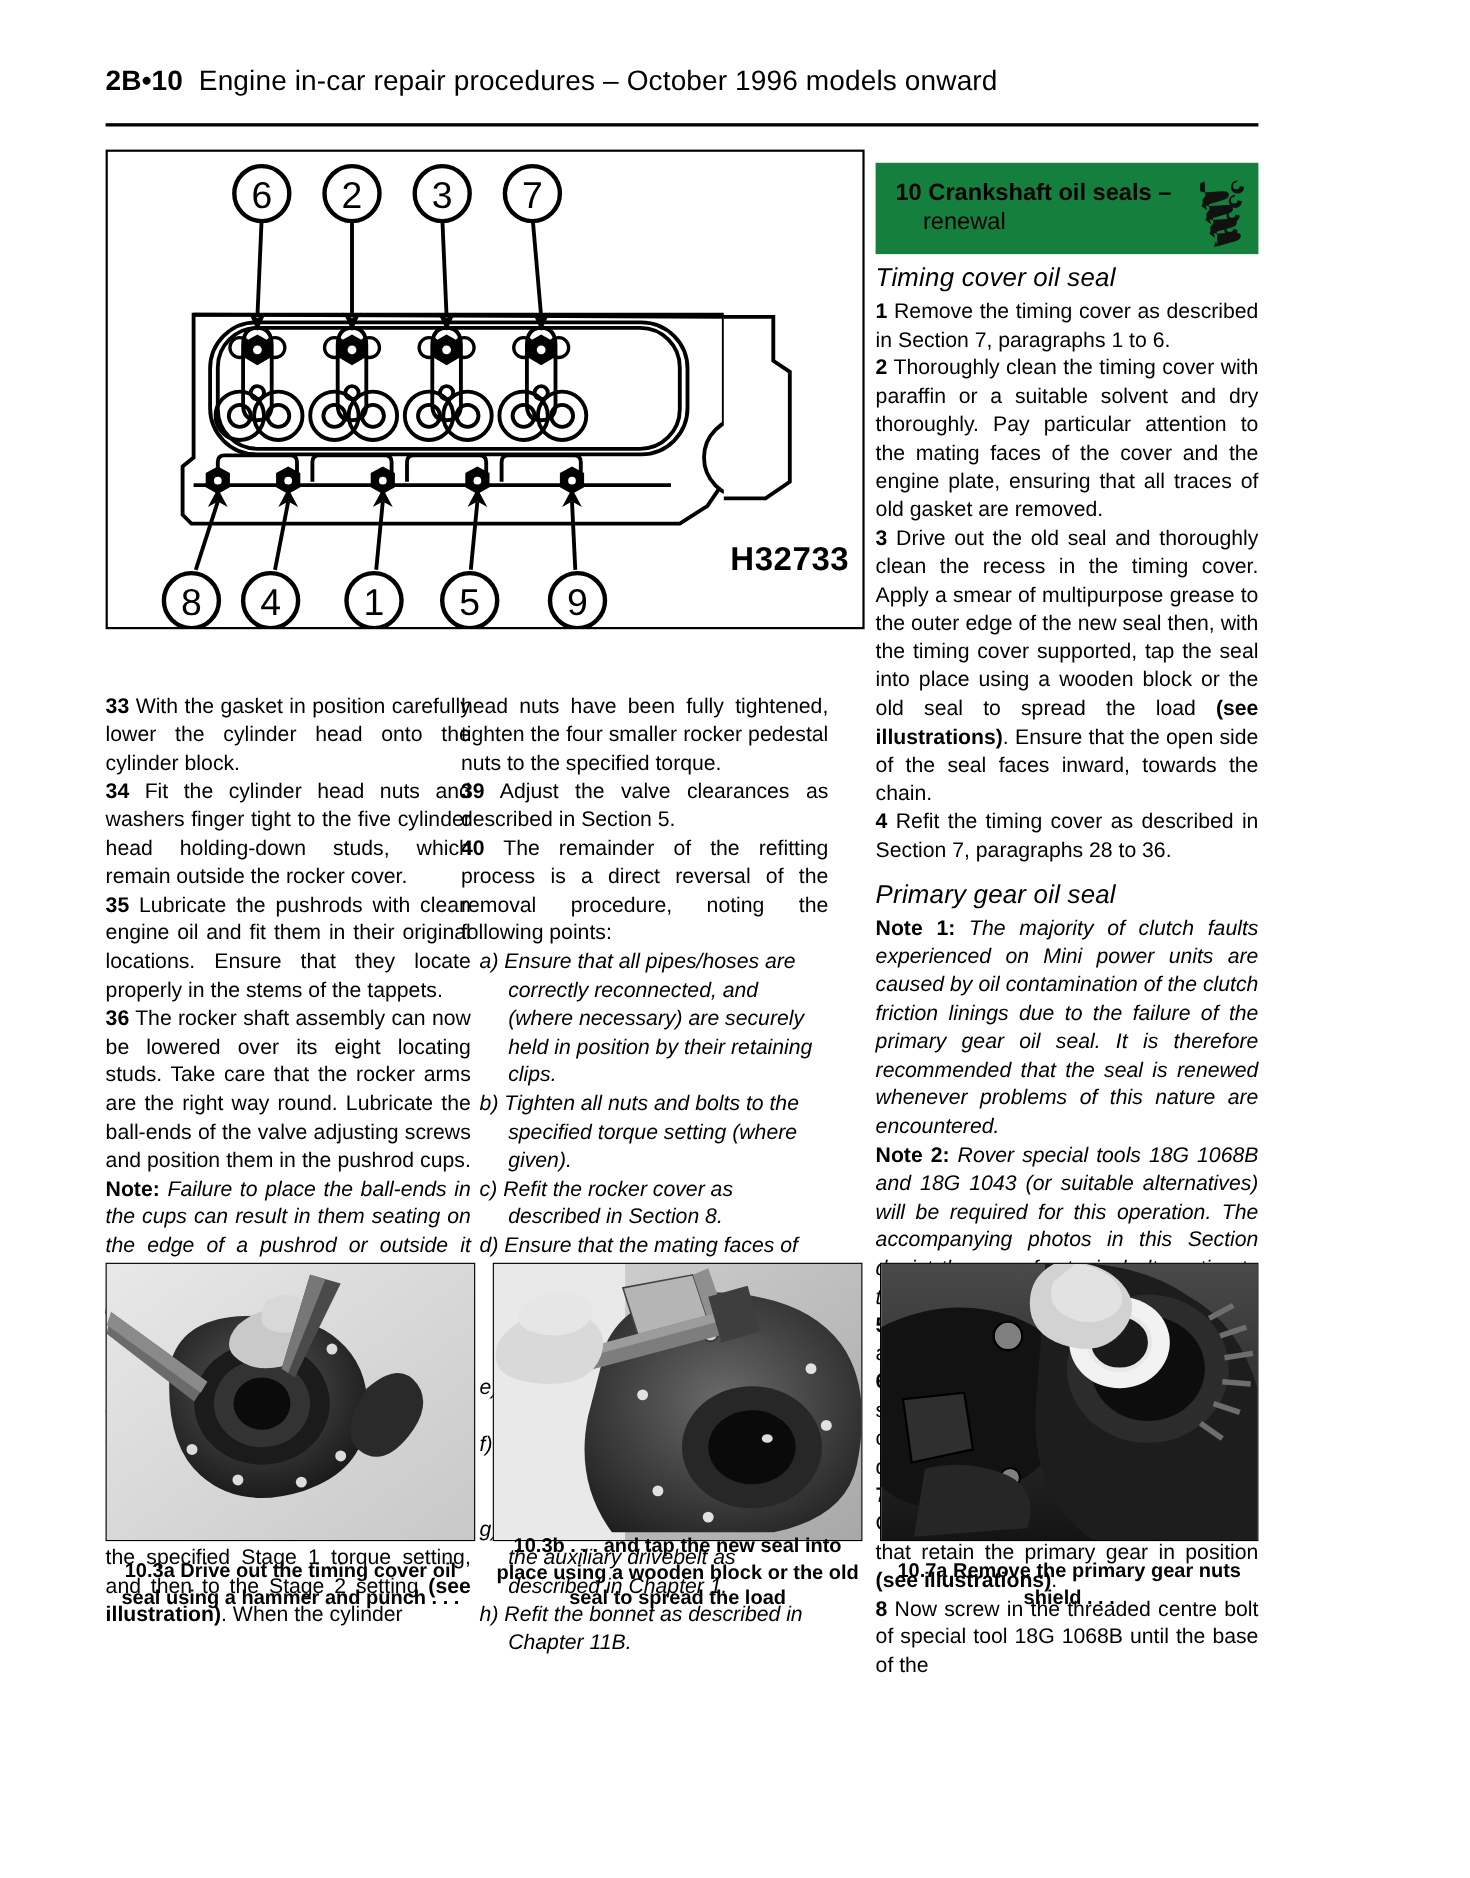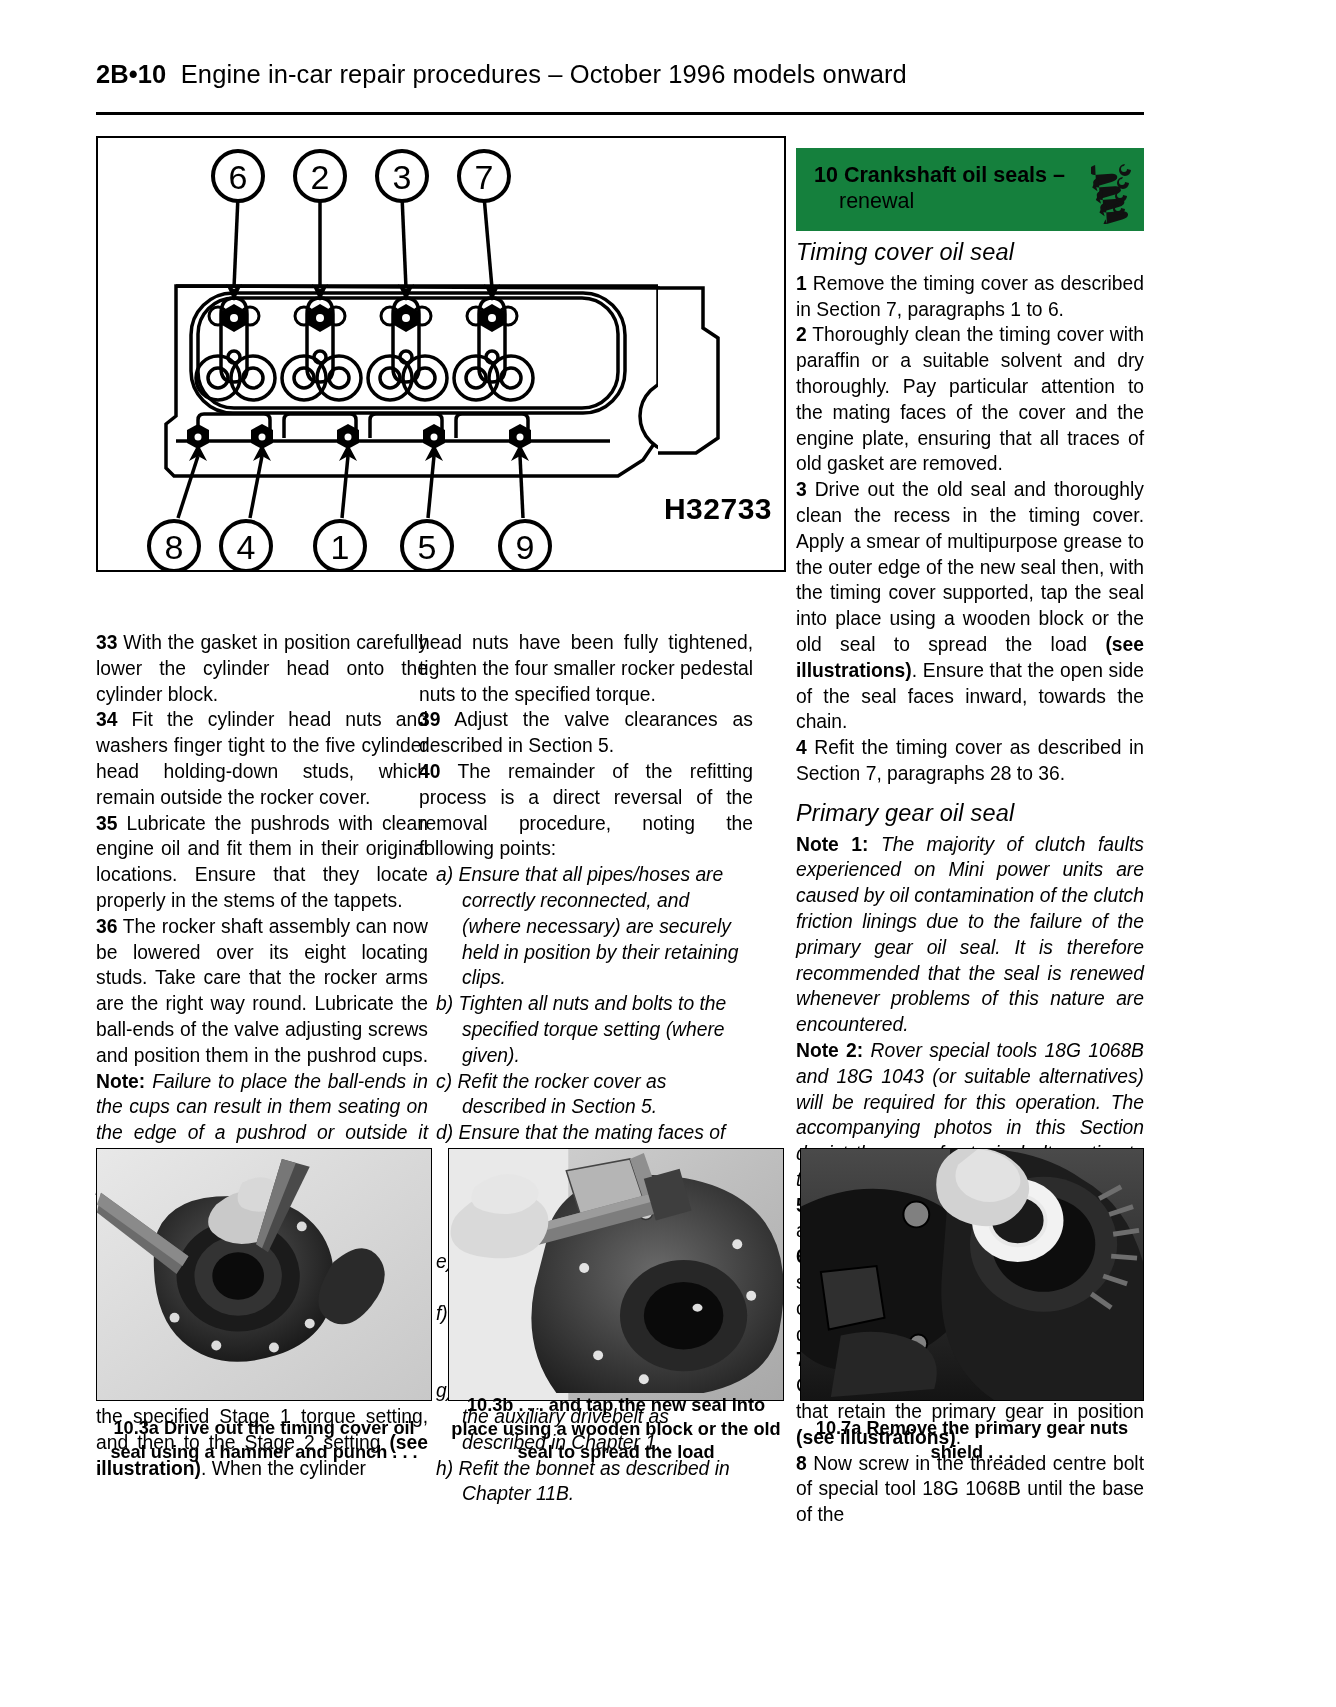--- a/index.html
+++ b/index.html
@@ -278,21 +278,21 @@
     <p><span class="num">38</span> <span>Working in the sequence shown, tighten the nine cylinder head nuts to the specified Stage 1 torque setting, and then to the Stage 2 setting </span><b>(see illustration)</b><span>. When the cylinder</span></p>
   </div>
 
   <div class="col col-2">
     <p>head nuts have been fully tightened, tighten the four smaller rocker pedestal nuts to the specified torque.</p>
     <p><span class="num">39</span> <span>Adjust the valve clearances as described in Section 5.</span></p>
     <p><span class="num">40</span> <span>The remainder of the refitting process is a direct reversal of the removal procedure, noting the following points:</span></p>
     <ol class="alpha">
       <li><span class="lbl">a)</span> <span>Ensure that all pipes/hoses are correctly reconnected, and (where necessary) are securely held in position by their retaining clips.</span></li>
       <li><span class="lbl">b)</span> <span>Tighten all nuts and bolts to the specified torque setting (where given).</span></li>
-      <li><span class="lbl">c)</span> <span>Refit the rocker cover as described in Section 5.</span></li>
+      <li><span class="lbl">c)</span> <span>Refit the rocker cover as described in Section 8.</span></li>
       <li><span class="lbl">d)</span> <span>Ensure that the mating faces of the exhaust manifold and front pipe are clean, and use a new gasket when connecting the front pipe flange.</span></li>
       <li><span class="lbl">e)</span> <span>Refit the alternator as described in Chapter 5A.</span></li>
       <li><span class="lbl">f)</span> <span>Adjust the accelerator cable and refit the air cleaner as described in Chapter 4C.</span></li>
       <li><span class="lbl">g)</span> <span>Refill the cooling system and refit the auxiliary drivebelt as described in Chapter 1.</span></li>
       <li><span class="lbl">h)</span> <span>Refit the bonnet as described in Chapter 11B.</span></li>
     </ol>
   </div>
 
   <div class="sechead">
     <div class="txt">

